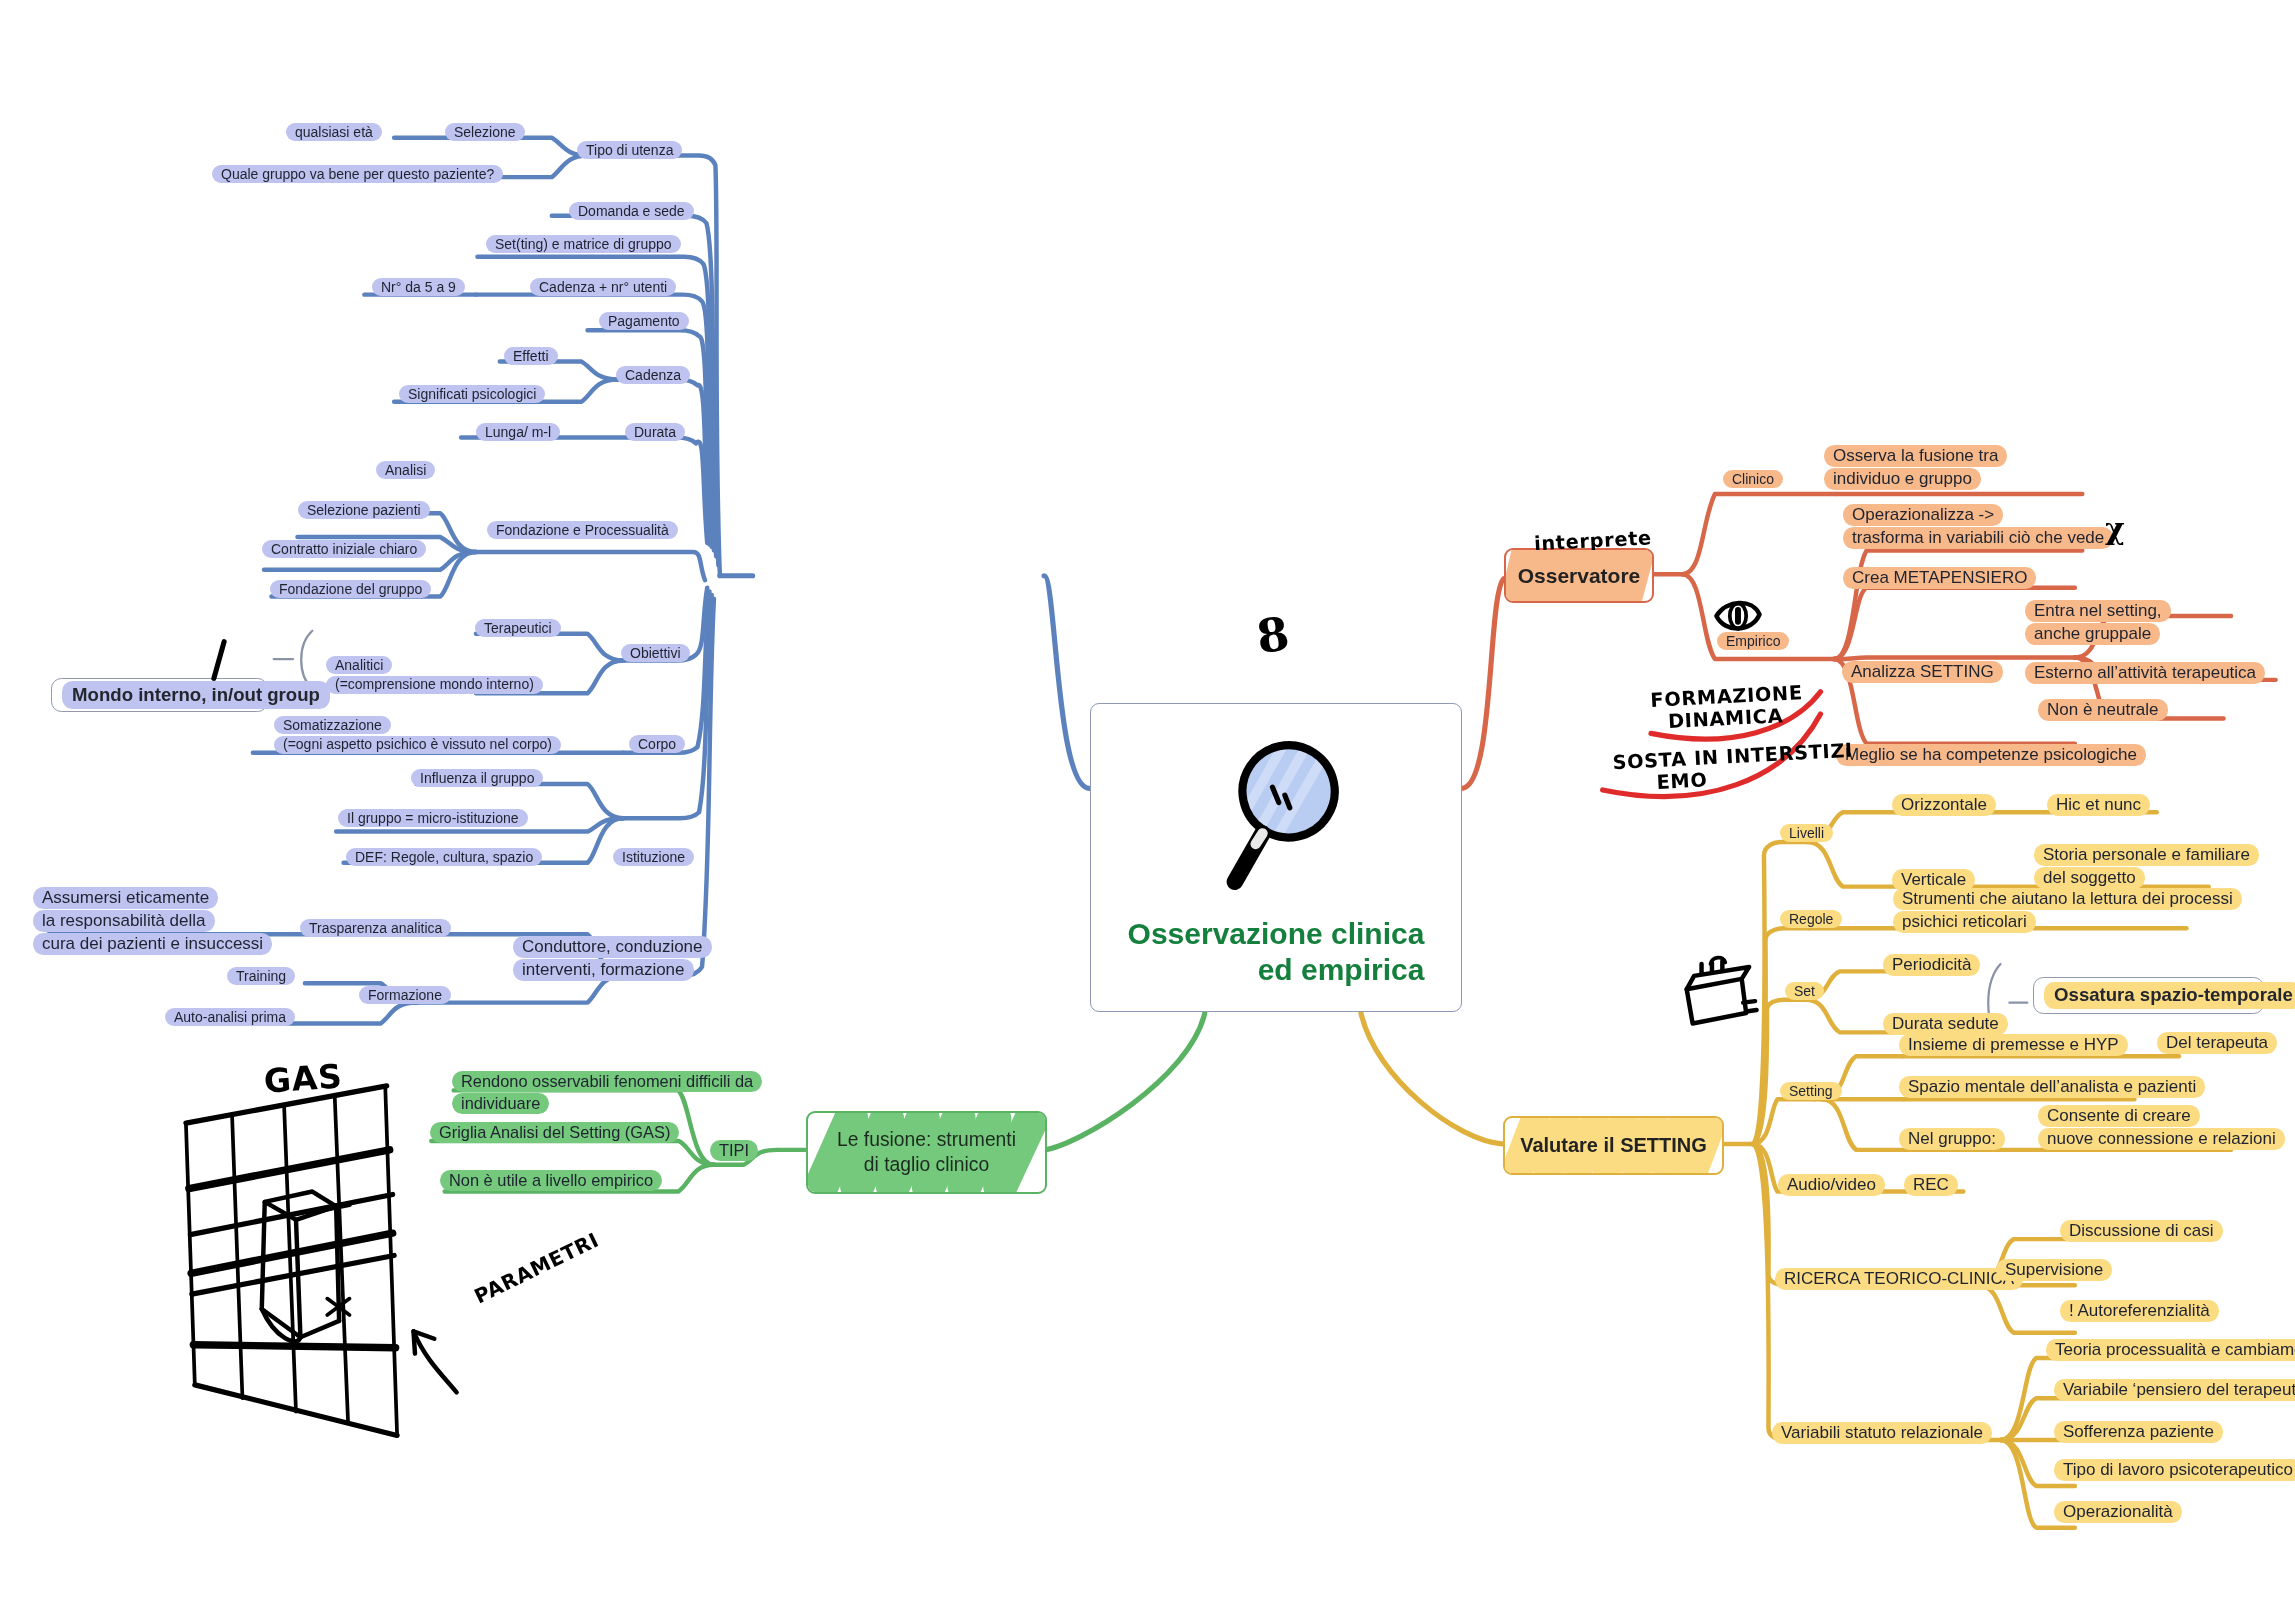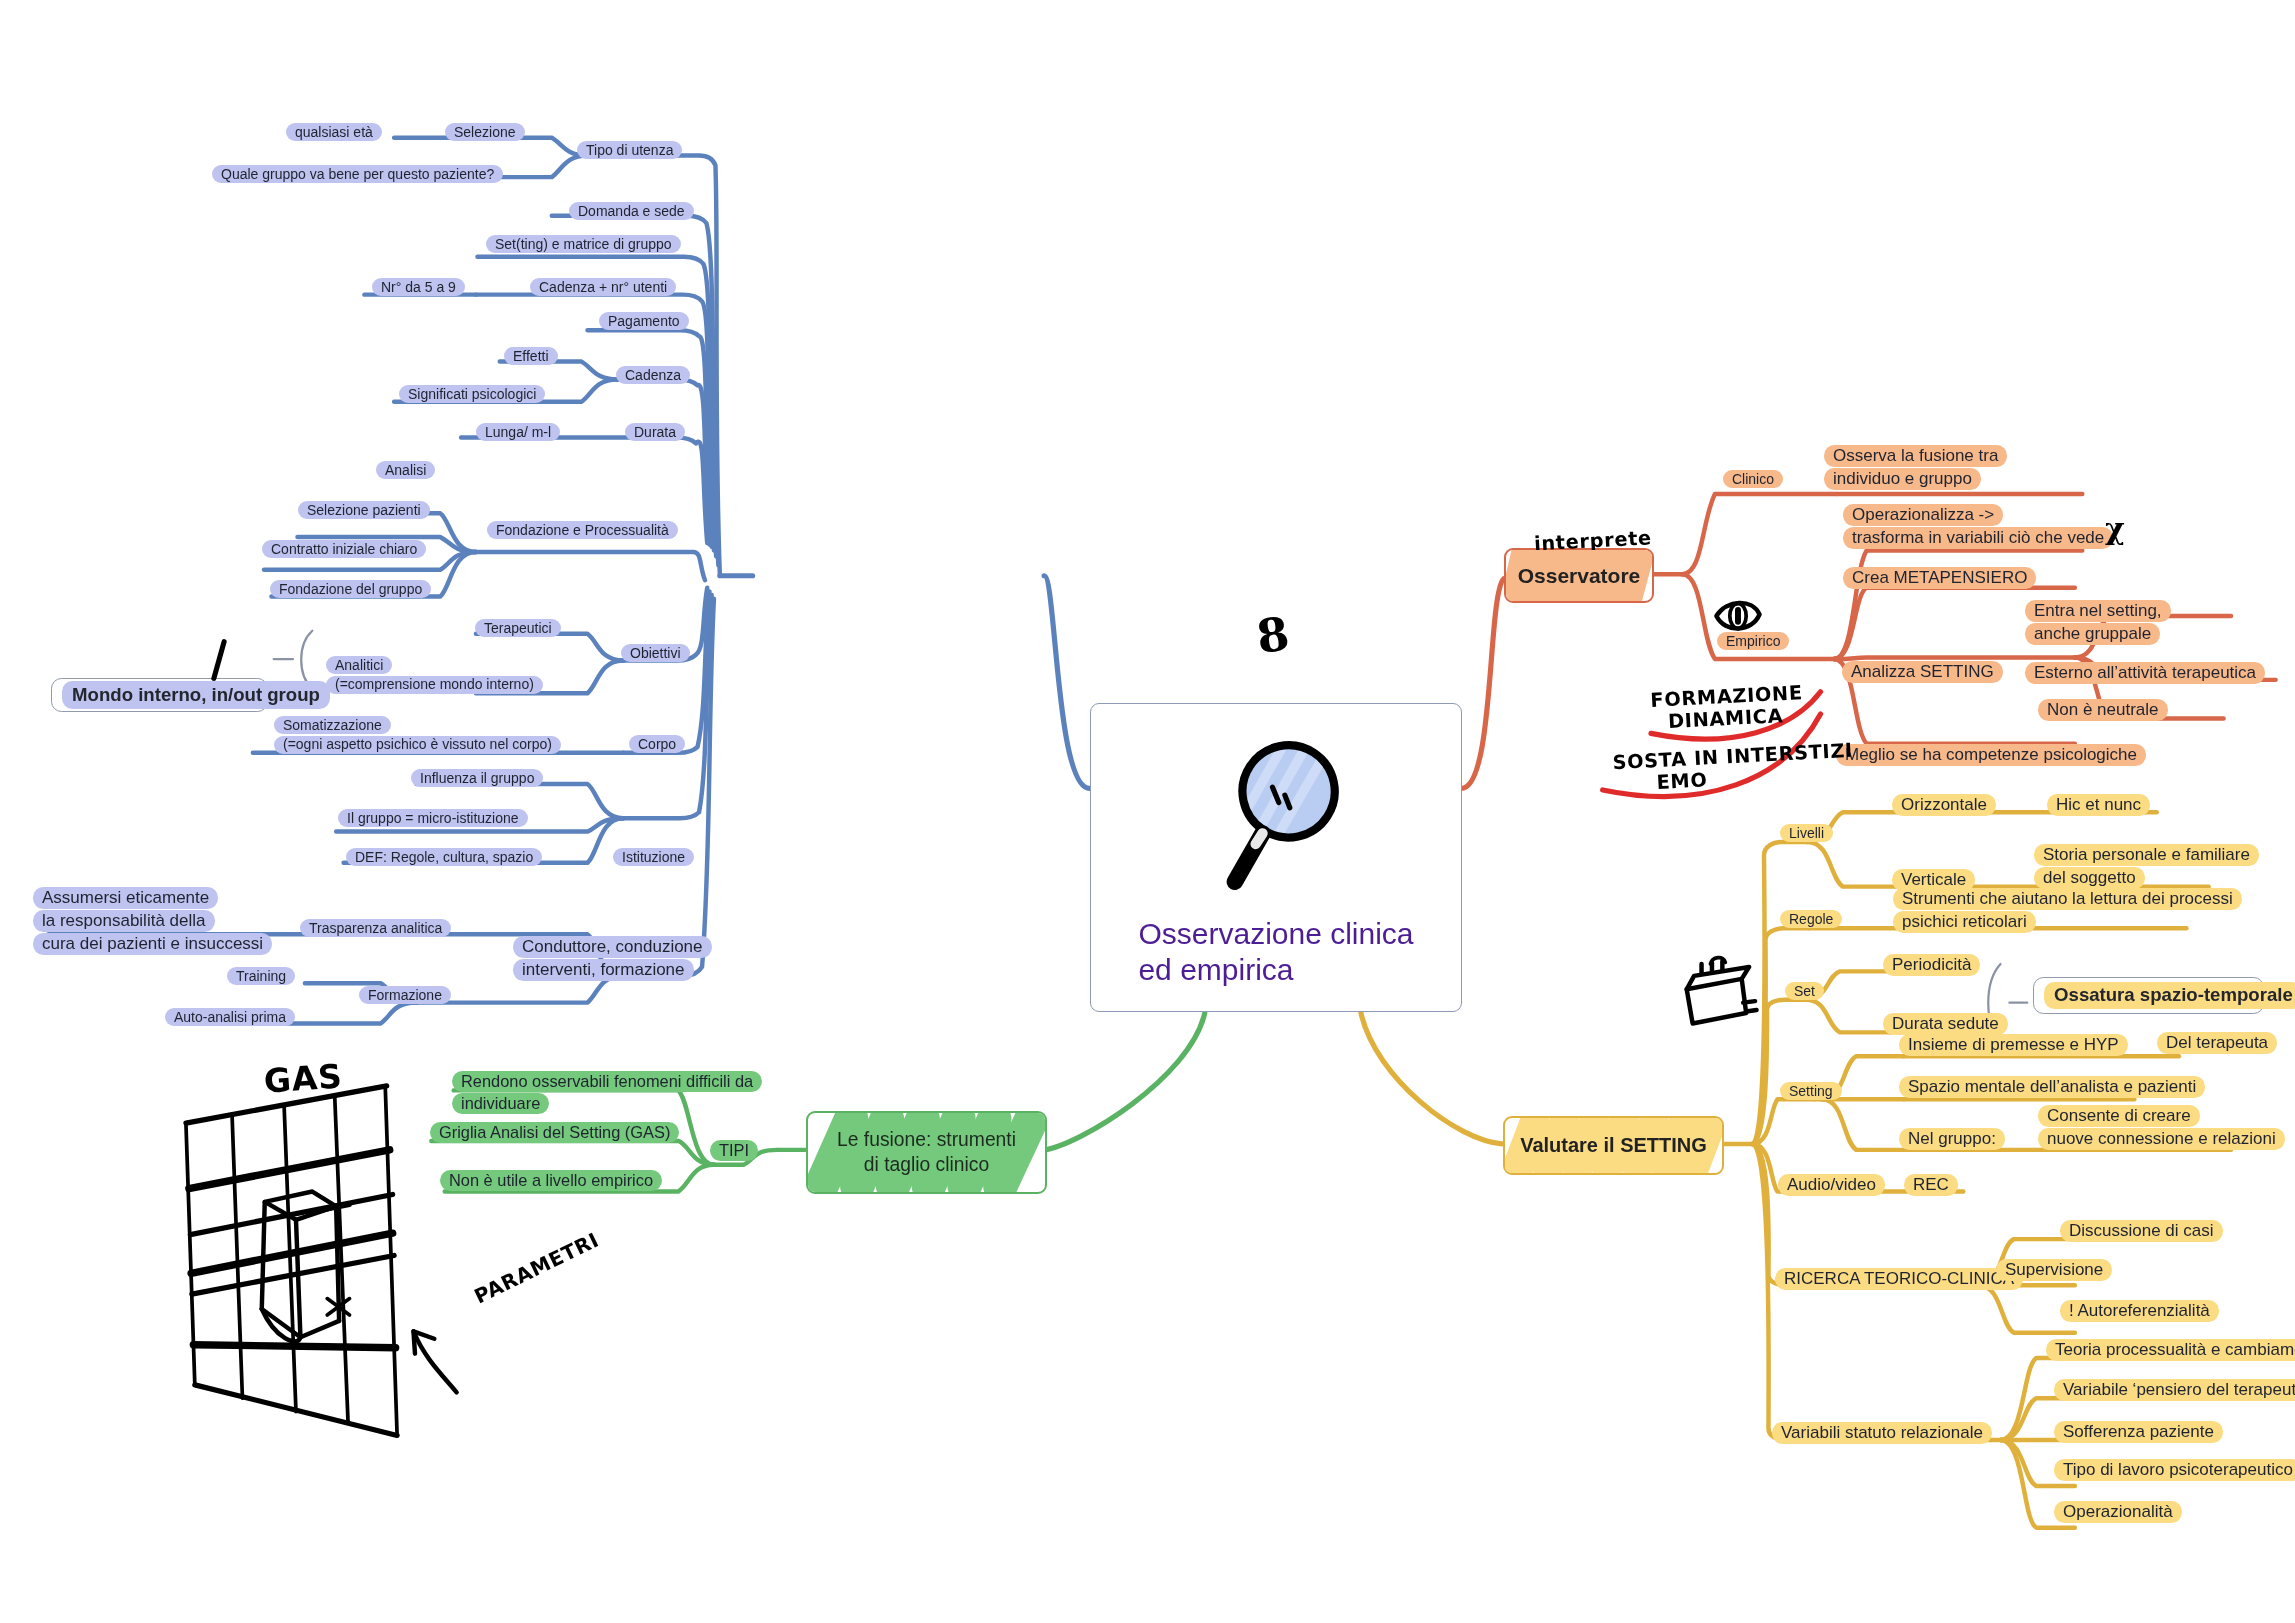--- a/index.html
+++ b/index.html
@@ -21,21 +21,21 @@
   .hl-green  .t{background:#74c97c;}
   .s24{font-size:14px;}
   .s23{font-size:17px;}
   .s22{font-size:16.4px;}
 
   
   #root-node{position:absolute;left:1090px;top:703px;width:372px;height:309px;
              background:#fff;border:1.5px solid #8e99b5;border-radius:9px;
              display:flex;flex-direction:column;align-items:center;justify-content:flex-end;
              padding-bottom:22px;box-sizing:border-box;}
-  #root-title{font-size:30px;font-weight:normal;color:#4c1d95;text-align:left;line-height:1.22;}
+  #root-title{font-size:30px;font-weight:bold;color:#15803d;text-align:right;line-height:1.22;}
   #root-icon{position:absolute;left:95px;top:21px;width:186px;height:179px;}
 
   
   .bignode{position:absolute;border-radius:9px;background:#fff;
            display:flex;align-items:center;justify-content:center;
            font-size:21px;font-weight:600;color:#222;overflow:hidden;}
   .bignode span{position:relative;z-index:3;}
   .bignode .scrib{position:absolute;left:0;top:0;width:100%;height:100%;z-index:1;}
 
   #node-parametri{left:753px;top:537px;width:292px;height:77px;border:2.2px solid #6f8fc6;

